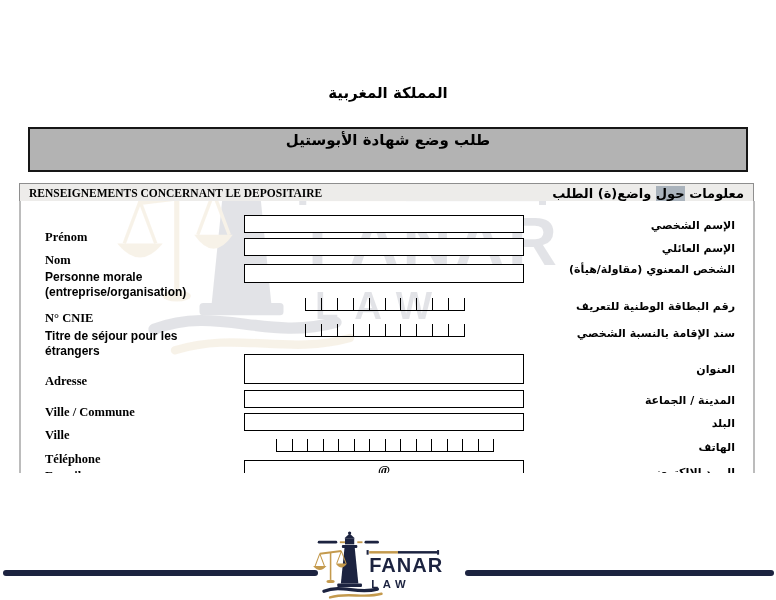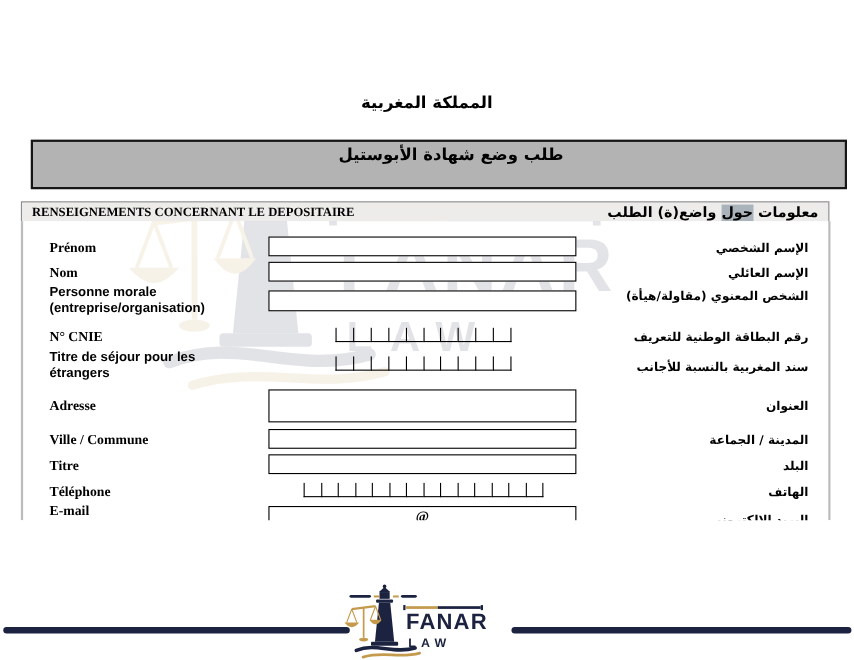--- a/index.html
+++ b/index.html
@@ -5,21 +5,21 @@
   html,body{margin:0;padding:0;background:#fff;}
   .screen{position:relative;width:776px;height:600px;background:#ffffff;overflow:hidden;
           font-family:"Liberation Sans",sans-serif;color:#000;}
 
   
   .doc-title{position:absolute;top:84px;left:0;width:776px;text-align:center;
              font-family:"DejaVu Sans",sans-serif;font-weight:bold;font-size:15px;direction:rtl;}
 
   
   .header-bar{position:absolute;left:28px;top:127px;width:716px;height:41px;
-              background:#b3b3b3;border:2px solid #161616;text-align:center;padding-left:22px;}
+              background:#b3b3b3;border:2px solid #161616;text-align:center;}
   .header-ar{font-family:"DejaVu Sans",sans-serif;font-weight:bold;font-size:15px;
              direction:rtl;margin-top:2px;line-height:19px;}
   .header-fr{font-family:"Liberation Sans",sans-serif;font-weight:bold;font-size:16.5px;line-height:19px;}
 
   
   .section-bar{position:absolute;left:19px;top:183px;width:735px;height:20px;
                background:#edecea;border:1px solid #8e8e8e;display:flex;
                justify-content:space-between;align-items:center;padding:0 9px;box-sizing:border-box;}
   .sec-fr{font-family:"Liberation Serif","DejaVu Serif",serif;font-weight:bold;font-size:11.5px;}
   .sec-ar{font-family:"DejaVu Sans",sans-serif;font-weight:bold;font-size:13px;direction:rtl;}
@@ -28,21 +28,21 @@
   
   .page-body{position:absolute;left:0;top:201px;width:776px;height:272px;overflow:hidden;background:#fff;}
   .vline{position:absolute;top:0;bottom:0;width:2px;background:#bcbcbc;}
   .vline.l{left:19px;} .vline.r{left:753px;}
 
   
   .watermark{position:absolute;left:105px;top:-80px;transform:scale(3.5);
              transform-origin:top left;opacity:0.12;pointer-events:none;}
 
   
-  .fr-label{position:absolute;left:45px;white-space:pre-line;z-index:2;}
+  .fr-label{position:absolute;left:45px;white-space:pre-line;z-index:2;margin-top:12px;}
   .fr-serif{font-family:"Liberation Serif","DejaVu Serif",serif;font-weight:bold;font-size:12.5px;line-height:15px;}
   .fr-sans{font-family:"Liberation Sans",sans-serif;font-weight:bold;font-size:12px;line-height:15px;}
   .ar-label{position:absolute;right:41px;direction:rtl;text-align:right;z-index:2;
             font-family:"DejaVu Sans",sans-serif;font-weight:bold;font-size:11px;line-height:15px;}
   .ibox{position:absolute;left:244px;width:280px;height:18px;border:1.8px solid #000;
         background:#fff;box-sizing:border-box;z-index:2;
         text-align:center;font-family:"Liberation Serif",serif;font-weight:bold;font-size:13px;line-height:17px;}
   .comb{position:absolute;display:flex;height:13px;z-index:2;}
   .comb .cell{flex:1;border-left:1.6px solid #000;border-bottom:1.6px solid #000;}
   .comb .cell:last-child{border-right:1.6px solid #000;}
@@ -129,40 +129,40 @@
           <div class="cell"></div>
           <div class="cell"></div>
           <div class="cell"></div>
           <div class="cell"></div>
           <div class="cell"></div>
           <div class="cell"></div>
           <div class="cell"></div>
         </div>
         <div class="fr-label fr-sans" style="top: 116px;">Titre de séjour  pour les
 étrangers</div>
-        <div class="ar-label" style="top: 125px;">سند المغربية بالنسبة للأجانب</div>
+        <div class="ar-label" style="top: 125px;">سند الإقامة بالنسبة الشخصي</div>
         <div class="comb" style="top: 123px; left: 305px; width: 160px;">
           <div class="cell"></div>
           <div class="cell"></div>
           <div class="cell"></div>
           <div class="cell"></div>
           <div class="cell"></div>
           <div class="cell"></div>
           <div class="cell"></div>
           <div class="cell"></div>
           <div class="cell"></div>
           <div class="cell"></div>
         </div>
         <div class="fr-label fr-serif" style="top: 161px;">Adresse</div>
         <div class="ar-label" style="top: 161px;">العنوان</div>
         <div class="ibox" style="top: 153px; height: 30px;"></div>
         <div class="fr-label fr-serif" style="top: 192px;">Ville / Commune</div>
         <div class="ar-label" style="top: 192px;">المدينة / الجماعة</div>
         <div class="ibox" style="top: 189px;"></div>
-        <div class="fr-label fr-serif" style="top: 215px;">Titre</div>
+        <div class="fr-label fr-serif" style="top: 215px;">Ville</div>
         <div class="ar-label" style="top: 215px;">البلد</div>
         <div class="ibox" style="top: 212px;"></div>
         <div class="fr-label fr-serif" style="top: 239px;">Téléphone</div>
         <div class="ar-label" style="top: 239px;">الهاتف</div>
         <div class="comb" style="top: 238px; left: 276px; width: 218px;">
           <div class="cell"></div>
           <div class="cell"></div>
           <div class="cell"></div>
           <div class="cell"></div>
           <div class="cell"></div>

